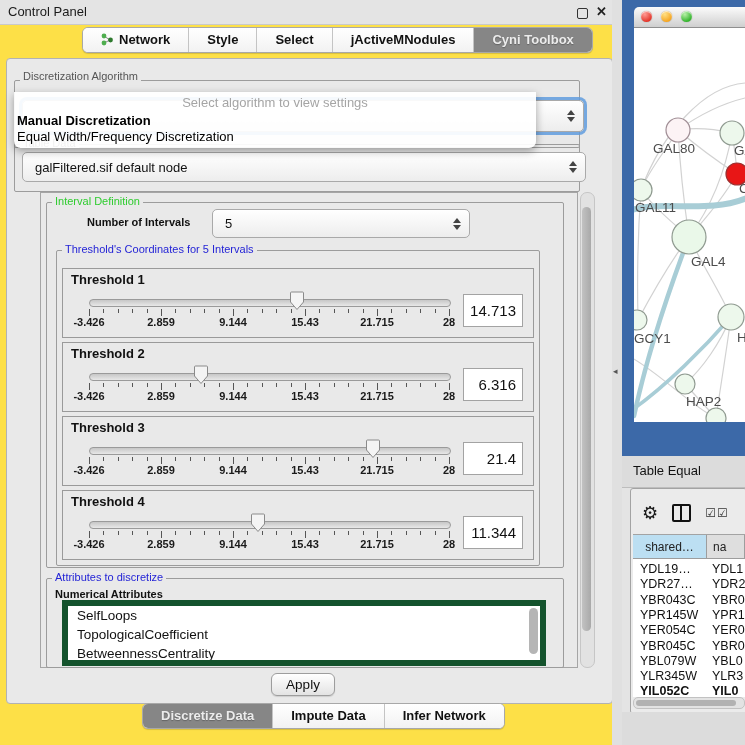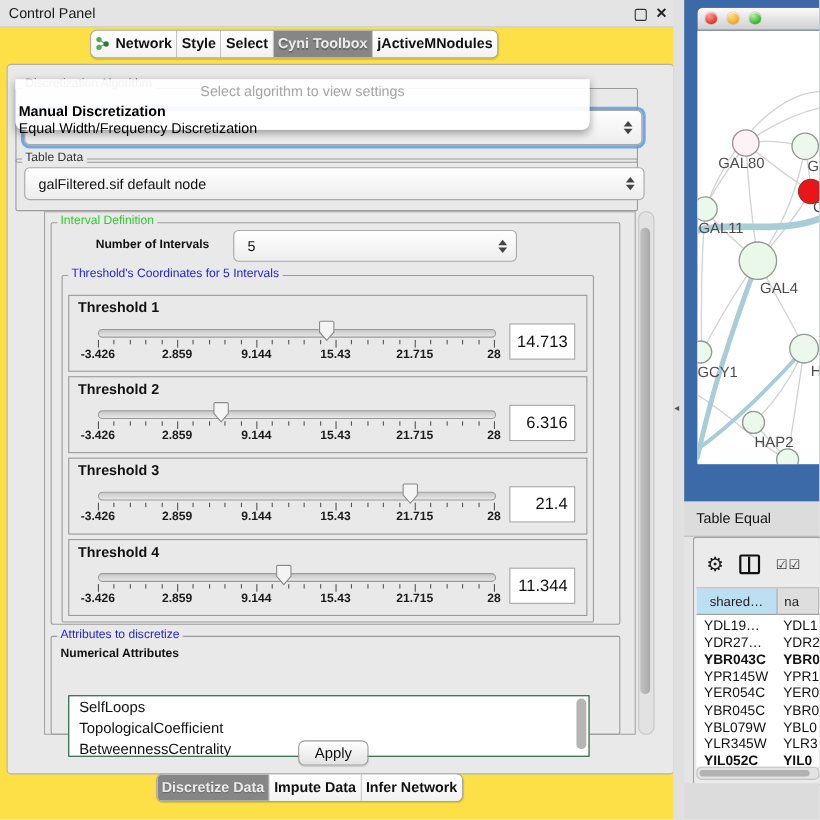--- a/index.html
+++ b/index.html
@@ -12,21 +12,21 @@
   #left-pane{left:0;top:0;width:620px;height:745px;background:#fde047;}
   #titlebar{left:0;top:0;width:620px;height:24px;background:#e4e4e4;border-bottom:1px solid #c9c9c9;}
   #titlebar .title{position:absolute;left:8px;top:4px;font-size:13px;color:#1a1a1a;}
   .tb-ico{position:absolute;top:6px;font-size:12px;color:#222;cursor:default;}
   #float-ico{left:577px;top:8px;width:9px;height:9px;border:1.6px solid #333;border-radius:2px;}
   #close-ico{left:596px;top:4px;font-weight:700;font-size:13px;}
 
   
   .tabgroup{display:flex;border:1px solid #a8a8a8;border-radius:6px;overflow:hidden;
             background:#fff;box-shadow:0 1px 1px rgba(0,0,0,.15);}
-  .tab{padding:4px 4px 5px;font-size:13px;font-weight:700;color:#111;background:linear-gradient(#ffffff,#f2f2f2);
+  .tab{padding:4px 18px 5px;font-size:13px;font-weight:700;color:#111;background:linear-gradient(#ffffff,#f2f2f2);
        border-right:1px solid #c4c4c4;display:flex;align-items:center;gap:5px;white-space:nowrap;cursor:default;}
   .tab:last-child{border-right:none;}
   .tab.sel{background:#868686;color:#ececec;text-shadow:0 1px 1px rgba(0,0,0,.25);}
   #top-tabs{left:82px;top:27px;}
   #bottom-tabs{left:142px;top:703px;}
 
   
   #outer-panel{left:6px;top:58px;width:605px;height:644px;background:#e9e9e9;
                border:1px solid #b2b2b2;border-radius:4px;}
 
@@ -37,21 +37,21 @@
   .combo{position:absolute;background:linear-gradient(#ffffff,#ededed);border:1px solid #a9a9a9;
          border-radius:5px;font-size:13px;color:#111;display:flex;align-items:center;
          padding-left:12px;box-shadow:inset 0 1px 0 #fff;}
   .combo .spin{position:absolute;right:8px;top:50%;transform:translateY(-50%);display:flex;flex-direction:column;gap:2px;}
   .combo .spin i{display:block;width:0;height:0;border-left:4px solid transparent;border-right:4px solid transparent;}
   .combo .spin .up{border-bottom:5px solid #444;}
   .combo .spin .dn{border-top:5px solid #444;}
   .focusring{box-shadow:0 0 0 3px rgba(96,156,222,.85), inset 0 1px 0 #fff;}
 
   
-  #algo-popup{left:14px;top:72px;width:522px;height:46px;background:rgba(255,255,255,.93);
+  #algo-popup{left:14px;top:92px;width:522px;height:56px;background:rgba(255,255,255,.93);
               border-radius:0 0 7px 7px;box-shadow:0 3px 8px rgba(0,0,0,.35);z-index:30;}
   #algo-popup .ph{position:absolute;left:0;right:0;top:3px;text-align:center;color:#a5a5a5;font-size:13px;}
   #algo-popup .opt1{position:absolute;left:3px;top:21px;font-size:13px;font-weight:700;color:#000;}
   #algo-popup .opt2{position:absolute;left:3px;top:37px;font-size:13px;color:#000;}
 
   
   #viewport{left:40px;top:192px;width:536px;height:474px;border:1px solid #a5a5a5;background:#e9e9e9;}
   .vscroll{position:absolute;background:#e2e2e2;border:1px solid #c6c6c6;border-radius:7px;}
   .vthumb{position:absolute;background:linear-gradient(90deg,#c2c2c2,#a9a9a9);border-radius:6px;}
 
@@ -60,21 +60,21 @@
   .tpanel .tlabel{position:absolute;left:8px;top:3px;font-size:13px;font-weight:700;color:#111;}
   .track{position:absolute;left:26px;top:30px;width:360px;height:6px;border:1px solid #9a9a9a;
          border-radius:4px;background:linear-gradient(#c7c7c7,#e8e8e8);}
   .thumb{position:absolute;top:22px;width:16px;height:20px;}
   .tick{position:absolute;width:1px;background:#555;}
   .ticklabel{position:absolute;top:47px;width:60px;text-align:center;font-size:11px;font-weight:700;color:#1a1a1a;}
   .valuebox{position:absolute;left:400px;top:25px;width:52px;height:31px;background:#fff;border:1px solid #a3a3a3;
             font-size:15px;color:#111;text-align:right;line-height:31px;padding-right:6px;}
 
   
-  #attr-list{left:62px;top:632px;width:472px;height:54px;background:#fff;border:1px solid #14532d;overflow:hidden;}
+  #attr-list{left:62px;top:600px;width:472px;height:54px;background:#fff;border:6px solid #14532d;overflow:hidden;}
   #attr-list .item{font-size:13.5px;color:#111;padding:2px 0 2px 9px;white-space:nowrap;}
   #attr-scroll{position:absolute;right:2px;top:2px;width:9px;height:46px;background:#b5b5b5;border-radius:5px;}
 
   
   .pushbtn{position:absolute;background:linear-gradient(#ffffff,#e3e3e3);border:1px solid #9d9d9d;border-radius:6px;
            font-size:13.5px;color:#111;text-align:center;box-shadow:0 1px 1px rgba(0,0,0,.12);}
 
   
   #gap{left:612px;top:0;width:10px;height:745px;background:#e0e0e0;}
   #divider-grip{left:613px;top:366px;font-size:9px;color:#555;}
@@ -119,22 +119,22 @@
     <div id="top-tabs" class="tabgroup abs">
         <div class="tab"><svg width="13" height="13">
             <line x1="3" y1="3" x2="9" y2="7" stroke="#888"></line>
             <line x1="3" y1="10" x2="9" y2="7" stroke="#888"></line>
             <circle cx="3" cy="3" r="2.4" fill="#4fae4f"></circle>
             <circle cx="3" cy="10" r="2.4" fill="#4fae4f"></circle>
             <circle cx="9.5" cy="7" r="2.4" fill="#2f7a2f"></circle>
           </svg>Network</div>
         <div class="tab">Style</div>
         <div class="tab">Select</div>
+        <div class="tab">jActiveMNodules</div>
         <div class="tab sel">Cyni Toolbox</div>
-        <div class="tab">jActiveMNodules</div>
       </div>
 
     <div id="outer-panel" class="abs"></div>
 
     <div class="groupbox" style="left:14px;top:80px;width:564px;height:66px;"></div>
     <span class="grouplabel" style="left:20px;top:70px;color:#555;">Discretization Algorithm</span>
     <div class="combo focusring" style="left:22px;top:100px;width:548px;height:30px;">
       <span class="spin">
           <i class="up"></i>
           <i class="dn"></i>
@@ -435,21 +435,21 @@
     <div class="hcell" style="left: 74px; width: 38px; padding-left: 6px; background: rgb(222, 222, 222);">na</div>
     <div id="rows-host">
         <div class="trow" style="top: 27px;">
           <span class="c1">YDL19…</span>
           <span class="c2">YDL1</span>
         </div>
         <div class="trow" style="top: 42.3px;">
           <span class="c1">YDR27…</span>
           <span class="c2">YDR2</span>
         </div>
-        <div class="trow" style="top: 57.6px; font-weight: bold;">
+        <div class="trow" style="top: 57.6px;">
           <span class="c1">YBR043C</span>
           <span class="c2">YBR0</span>
         </div>
         <div class="trow" style="top: 72.9px;">
           <span class="c1">YPR145W</span>
           <span class="c2">YPR1</span>
         </div>
         <div class="trow" style="top: 88.2px;">
           <span class="c1">YER054C</span>
           <span class="c2">YER0</span>

